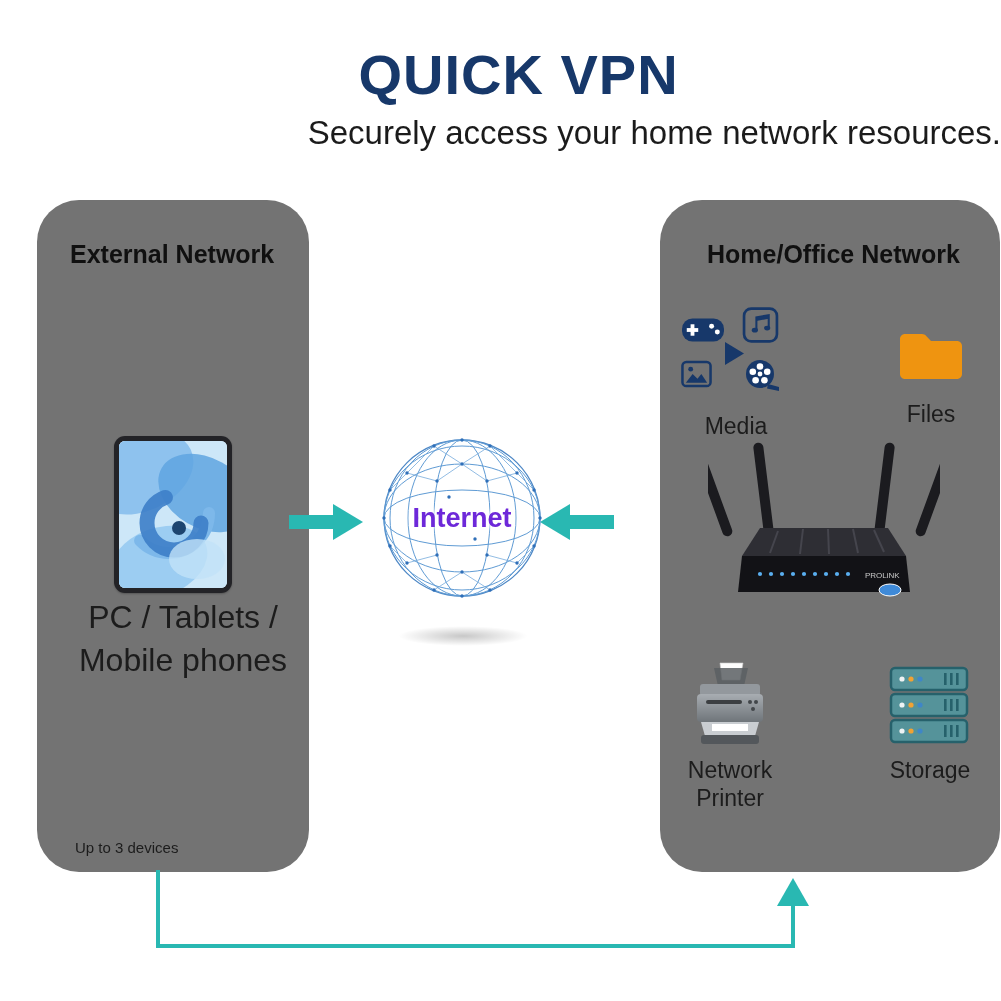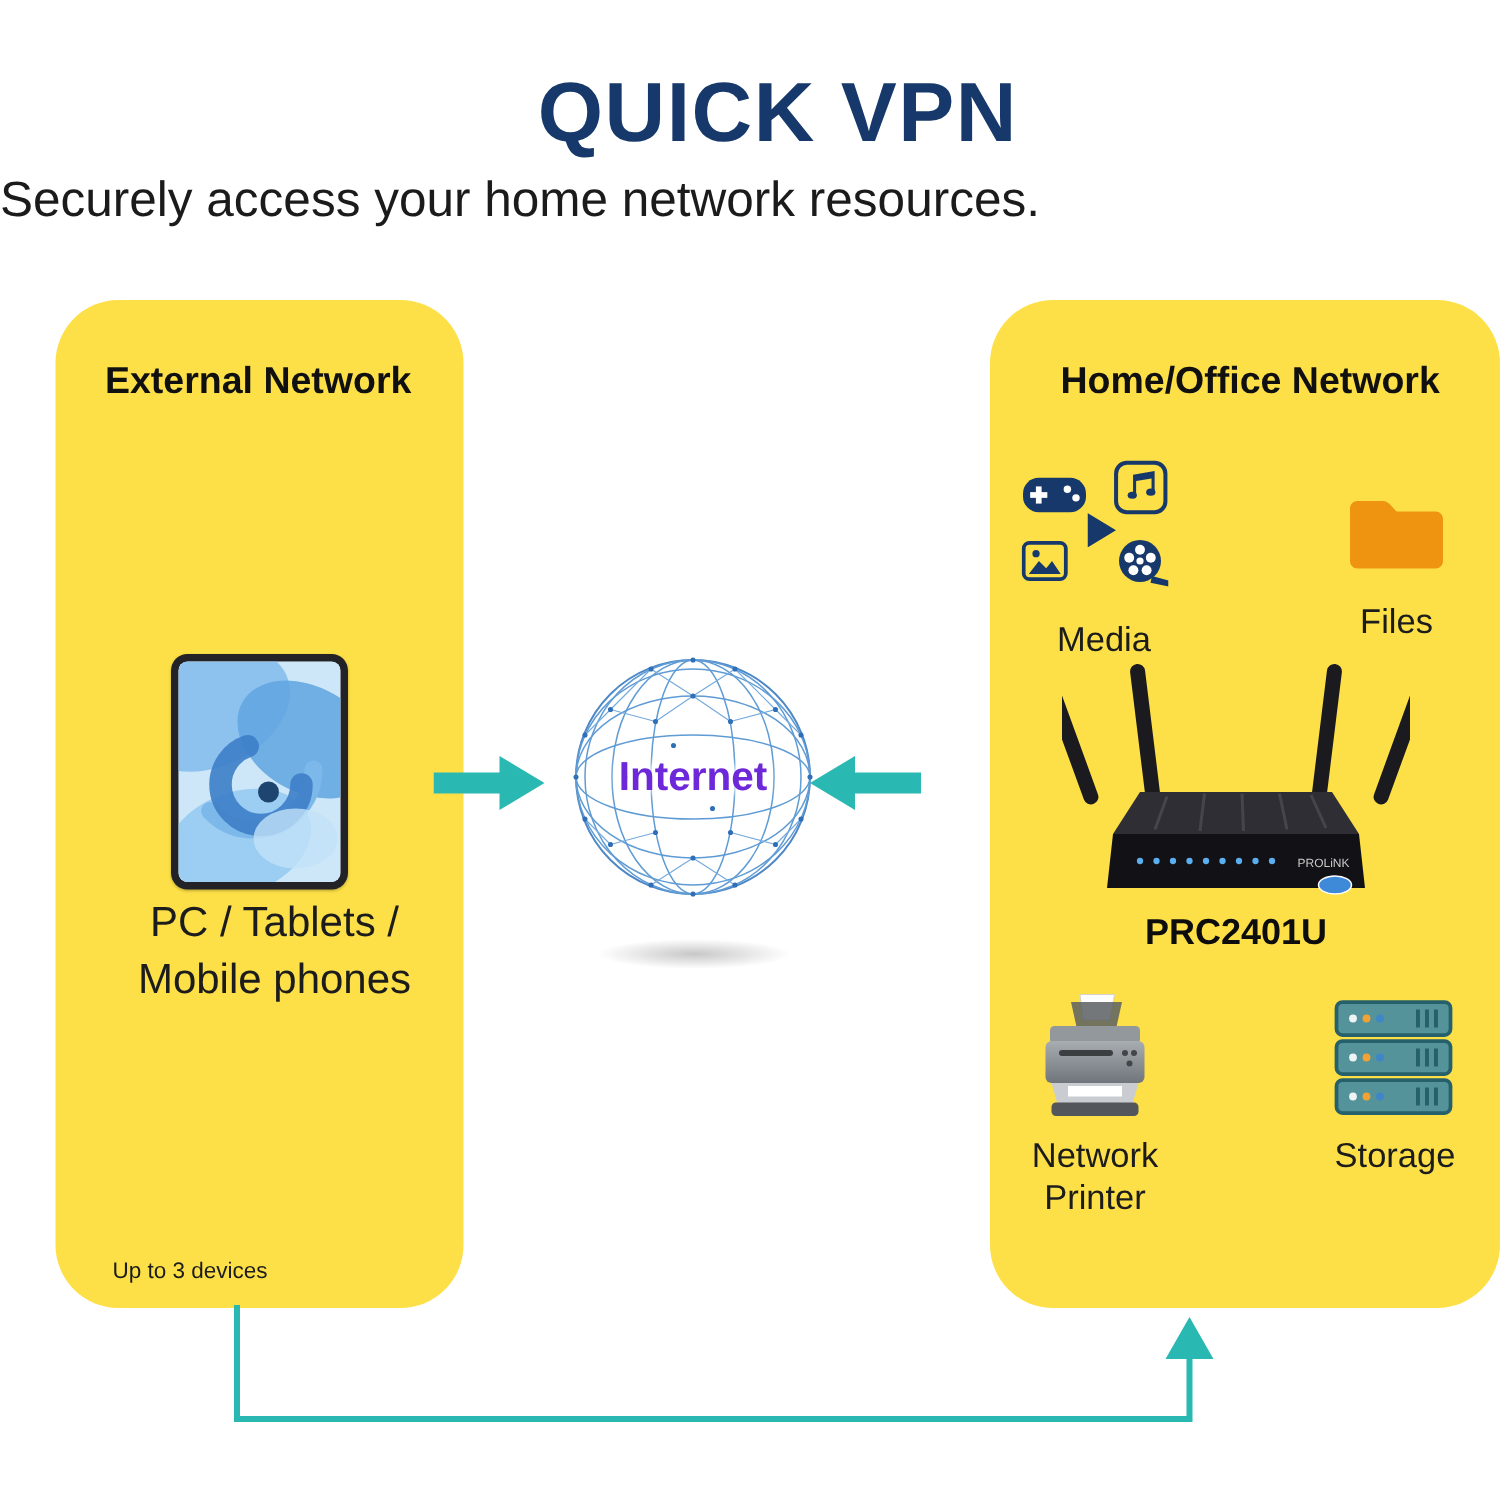--- a/index.html
+++ b/index.html
@@ -1,37 +1,37 @@
 <!DOCTYPE html>
 <html><head>
 <meta charset="utf-8">
 <style>
   * { margin:0; padding:0; box-sizing:border-box; }
   html,body { width:1001px; height:1001px; background:#ffffff; font-family:"Liberation Sans", sans-serif; }
   .stage { position:relative; width:1001px; height:1001px; background:#ffffff; overflow:hidden; }
 
   .title { position:absolute; top:42px; left:0; width:100%; text-align:center;
            font-size:56px; font-weight:bold; letter-spacing:1px; color:#17386a;padding-left:36px; }
-  .subtitle { position:absolute; top:114px; left:0; width:100%; text-align:left;
+  .subtitle { position:absolute; top:114px; left:0; width:100%; text-align:right;
               font-size:33px; color:#1b1b1b; }
 
-  .panel { position:absolute; background:#fde047; border-radius:42px; }
+  .panel { position:absolute; background:#737373; border-radius:42px; }
   .panel-left  { left:37px;  top:200px; width:272px; height:672px; }
   .panel-right { left:620px; top:200px; width:340px; height:672px;margin-left:40px; }
   .panel-heading { position:absolute; font-size:25px; font-weight:bold; color:#101010; white-space:nowrap; }
   .heading-left  { left:33px; top:40px; }
   .heading-right { left:47px; top:40px; }
 
   
   .tablet { position:absolute; left:77px; top:236px; width:118px; height:157px;
             background:#232327; border-radius:11px; padding:5px;
             box-shadow:0 1px 2px rgba(0,0,0,.25); }
   .tablet-screen { width:100%; height:100%; border-radius:6px; overflow:hidden; background:#cde7f8; }
   .device-caption { position:absolute; left:0; top:396px; width:100%; text-align:center;
-                    font-size:28px; line-height:1.35; color:#1c1c1c;padding-left:20px; }
+                    font-size:32px; line-height:1.35; color:#1c1c1c;padding-left:20px; }
   .footnote { position:absolute; left:38px; top:608px; font-size:15px; color:#1c1c1c;margin-top:31px; }
 
   
   .globe-wrap { position:absolute; left:377px; top:433px; width:170px; height:170px; }
   .globe-wrap svg { position:absolute; left:0; top:0; }
   .globe-label { position:absolute; left:50%; top:50%; transform:translate(-50%,-50%);
                  font-size:27px; font-weight:bold; color:#6d28d9; white-space:nowrap;
                  text-shadow:0 0 7px #fff, 0 0 7px #fff, 0 0 10px #fff; }
   .globe-shadow { position:absolute; left:398px; top:626px; width:130px; height:20px;
                   background:radial-gradient(ellipse at center, rgba(0,0,0,.22) 0%, rgba(0,0,0,0) 70%); }
@@ -206,21 +206,20 @@
         <circle cx="85" cy="142" r="2.1"></circle>
           <circle cx="96" cy="142" r="2.1"></circle>
           <circle cx="107" cy="142" r="2.1"></circle>
         <circle cx="118" cy="142" r="2.1"></circle>
           <circle cx="129" cy="142" r="2.1"></circle>
           <circle cx="140" cy="142" r="2.1"></circle>
       </g>
       <text x="157" y="146" font-size="8" fill="#c8c8c8">PROLiNK</text>
       <ellipse cx="182" cy="158" rx="11" ry="6" fill="#3f8ad8" stroke="#ffffff" stroke-width="1"></ellipse>
     </svg>
-    <div class="router-model">PRC2401U</div>
 
     <svg class="printer-svg" width="88" height="90" viewBox="0 0 88 90">
       <defs>
         <linearGradient id="prg" x1="0" y1="0" x2="0" y2="1">
           <stop offset="0" stop-color="#a8adb2"></stop>
             <stop offset="1" stop-color="#6f757a"></stop>
         </linearGradient>
       </defs>
       <polygon points="34,1 57,1 54,18 36,18" fill="#fdfdfd" stroke="#cfcfcf" stroke-width="0.6"></polygon>
       <polygon points="28,6 62,6 58,24 32,24" fill="#5b5f63" opacity="0.85"></polygon>

